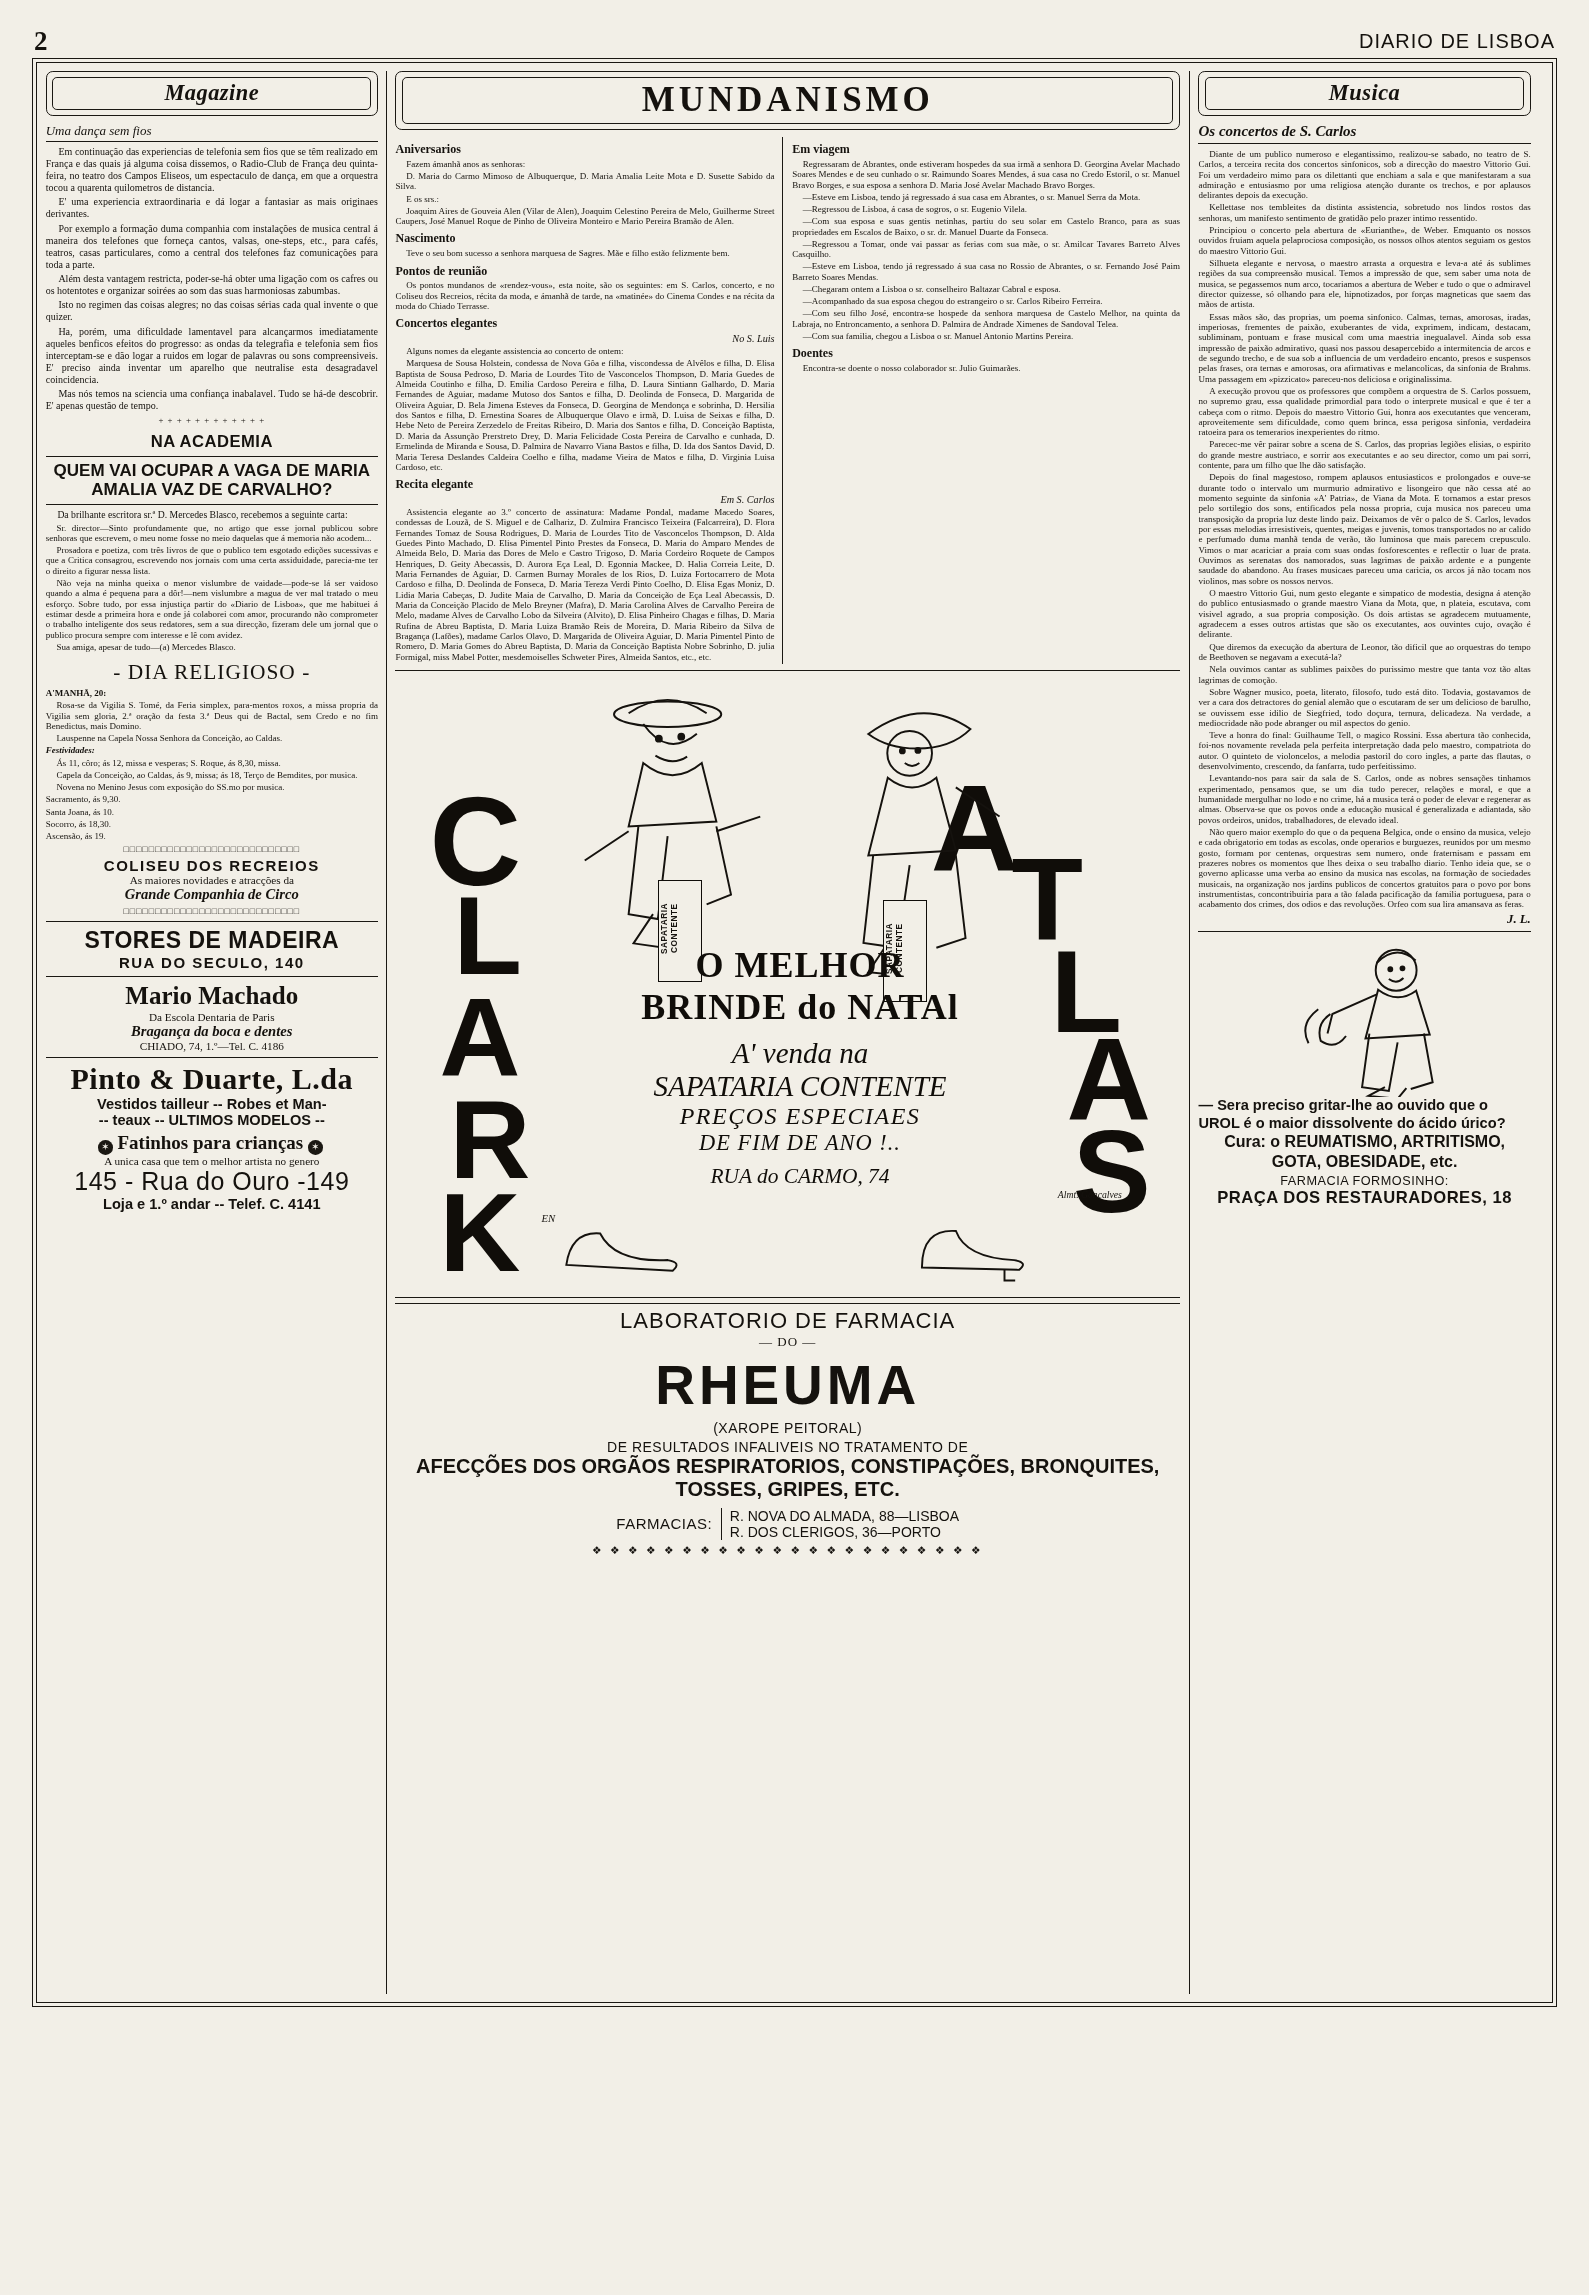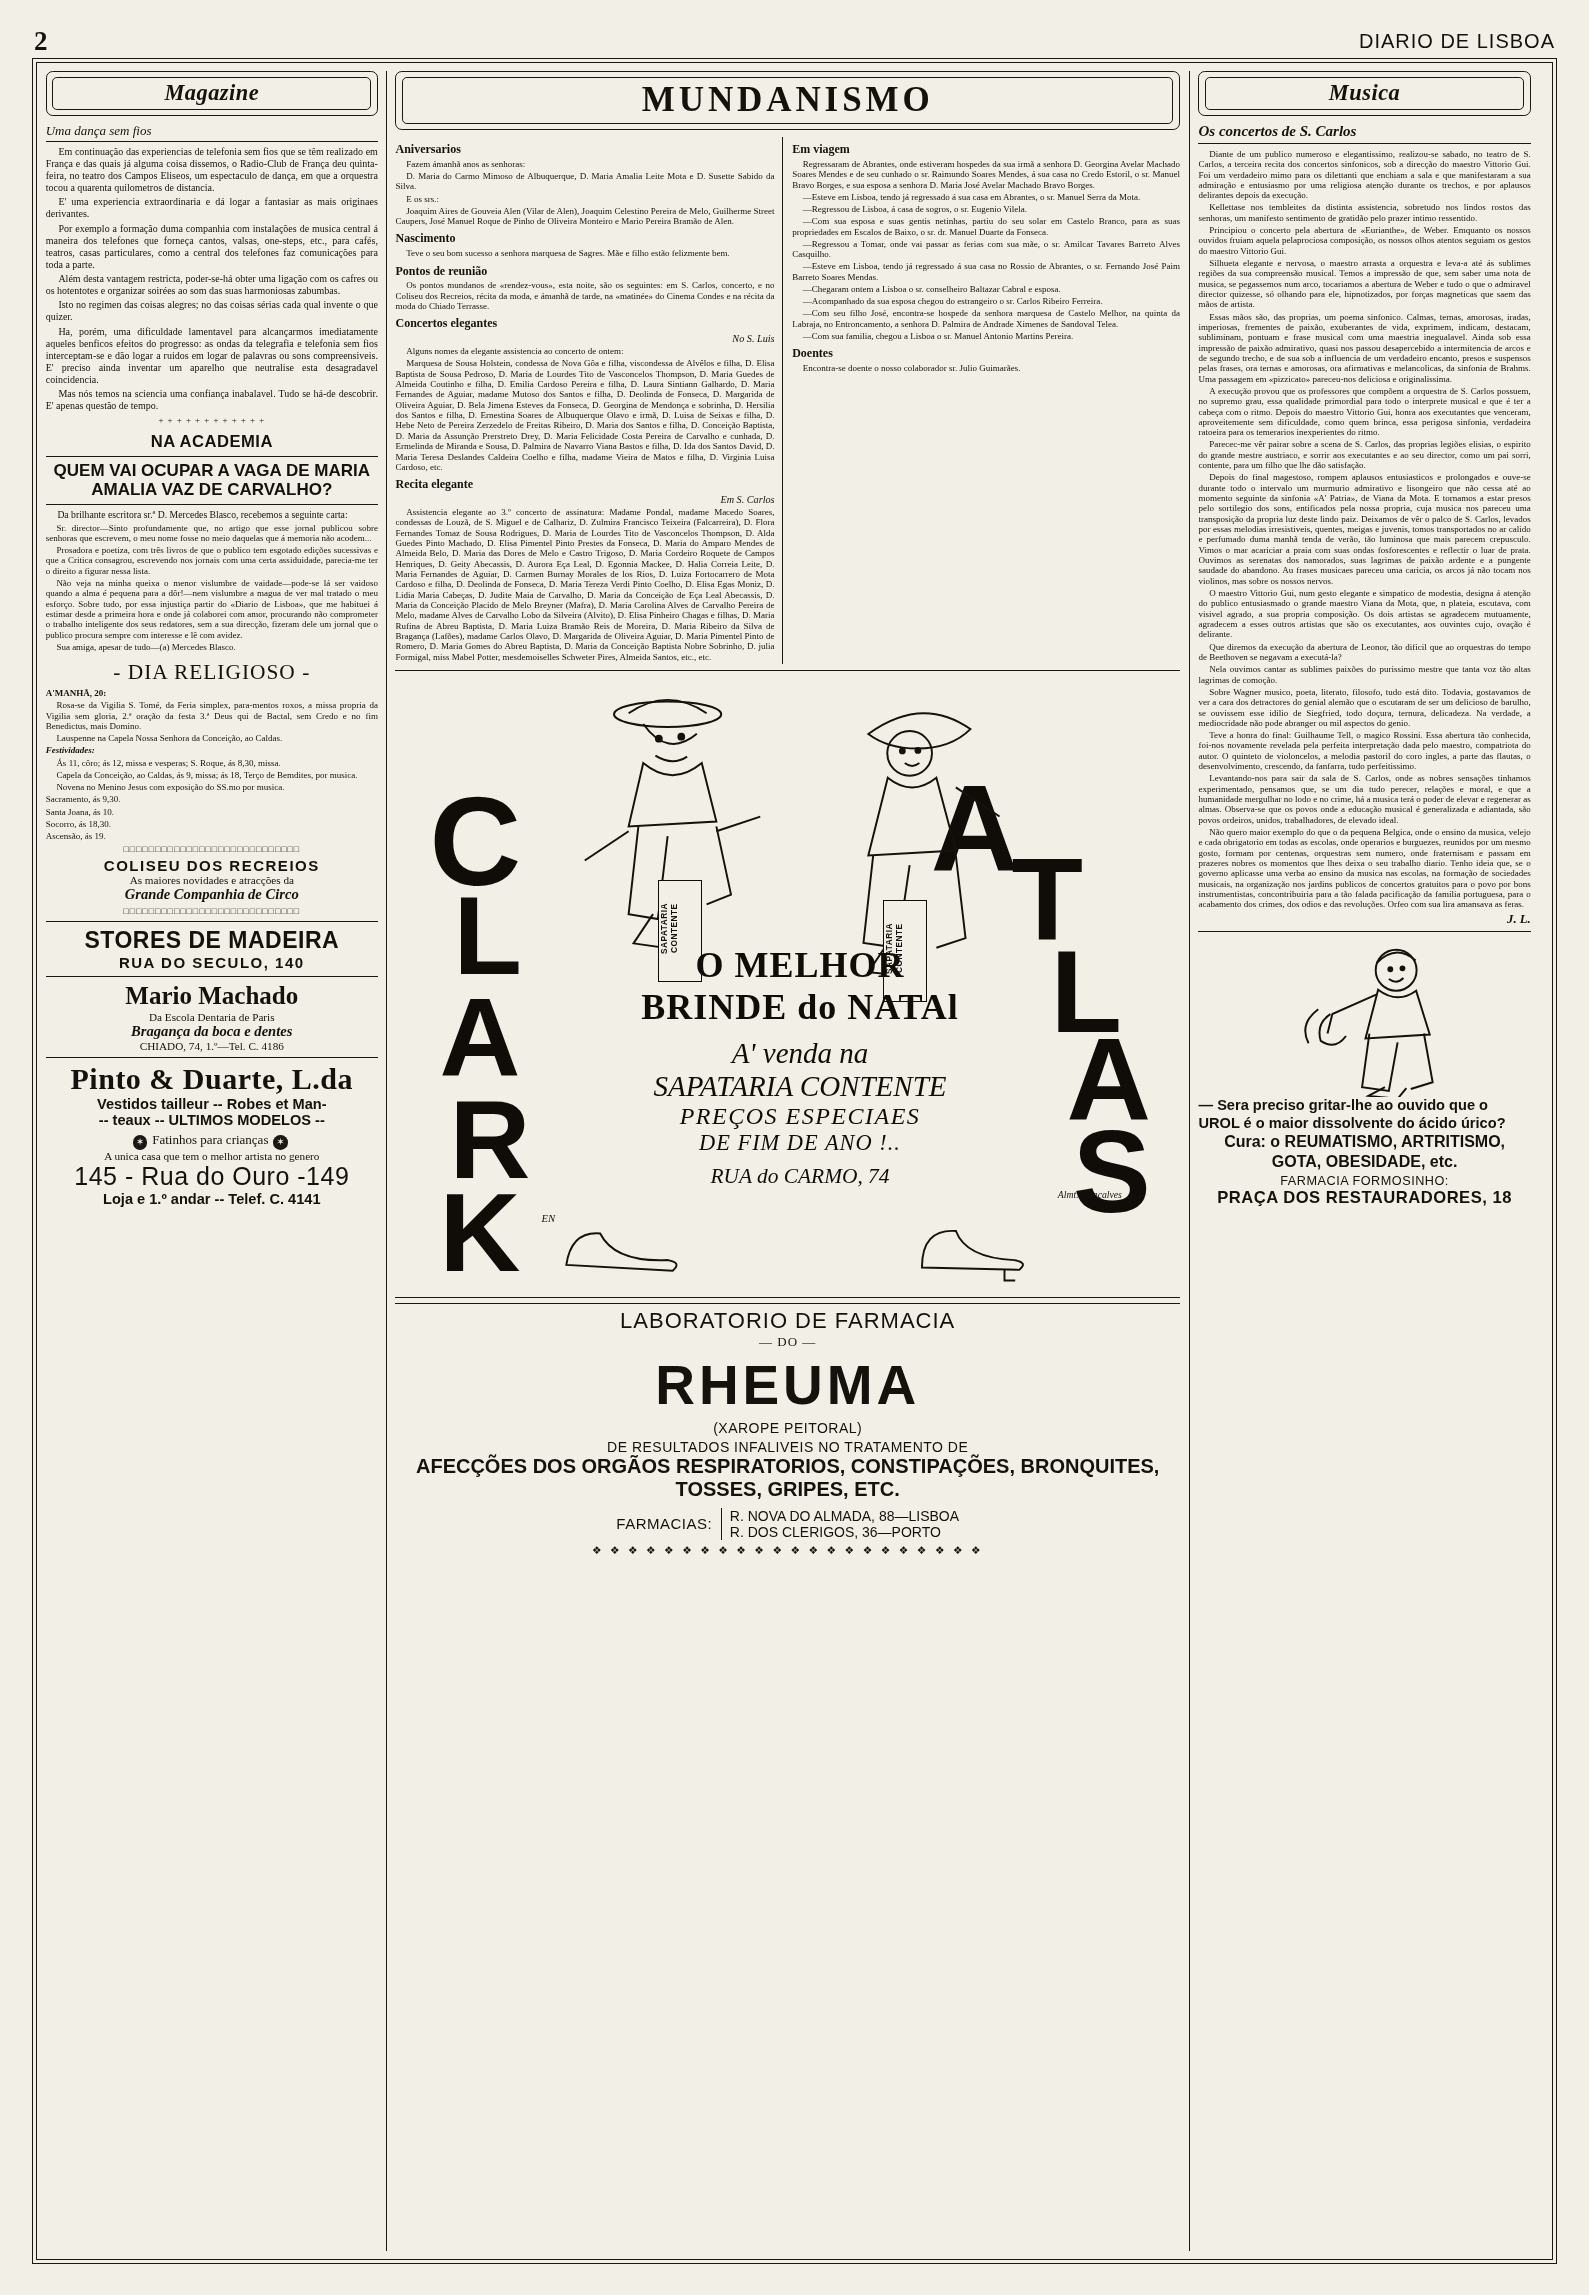--- a/index.html
+++ b/index.html
@@ -34,21 +34,21 @@
   }
   .papername {
     font-family: "Liberation Sans", sans-serif;
     font-weight: normal;
     font-size: 20px;
     letter-spacing: 1px;
   }
   .frame {
     position: absolute;
     top: 58px; left: 32px;
-    width: 1525px; height: 2206px;
+    width: 1525px; height: 1949px;
     border: 1.9px solid #1b1813;
     padding: 2.9px;
   }
   .frame-inner {
     position: relative;
     width: 100%; height: 100%;
     border: 1px solid #1b1813;
     padding: 7.8px 8.8px;
     overflow: hidden;
   }
@@ -412,21 +412,21 @@
         <div class="ad-sm">Da Escola Dentaria de Paris</div>
         <div class="ad-italic-bold">Bragança da boca e dentes</div>
         <div class="ad-sm">CHIADO, 74, 1.º—Tel. C. 4186</div>
         <div class="ad-line"></div>
 
         <div class="ad-huge">Pinto &amp; Duarte, L.da</div>
         <div class="ad-bold-mid">Vestidos tailleur -- Robes et Man-</div>
         <div class="ad-bold-mid">-- teaux -- ULTIMOS  MODELOS --</div>
         <div class="ad-center" style="margin-top:3.9px">
           <span class="circle-icon">✶</span>
-          <span style="font-family:'Liberation Serif',serif;font-weight:normal;font-size:13px;">Fatinhos para crianças</span>
+          <span style="font-family:'Liberation Serif',serif;font-weight:bold;font-size:19px;">Fatinhos para crianças</span>
           <span class="circle-icon" style="margin-left:2.9px">✶</span>
         </div>
         <div class="ad-sm">A unica casa que tem o melhor artista no genero</div>
         <div class="ad-ouro">145 - Rua do Ouro -149</div>
         <div class="ad-bold-mid">Loja e 1.º andar -- Telef. C. 4141</div>
       </div>
 
       <div class="col-mid">
         <div class="banner mund">
           <div class="banner-inner">

